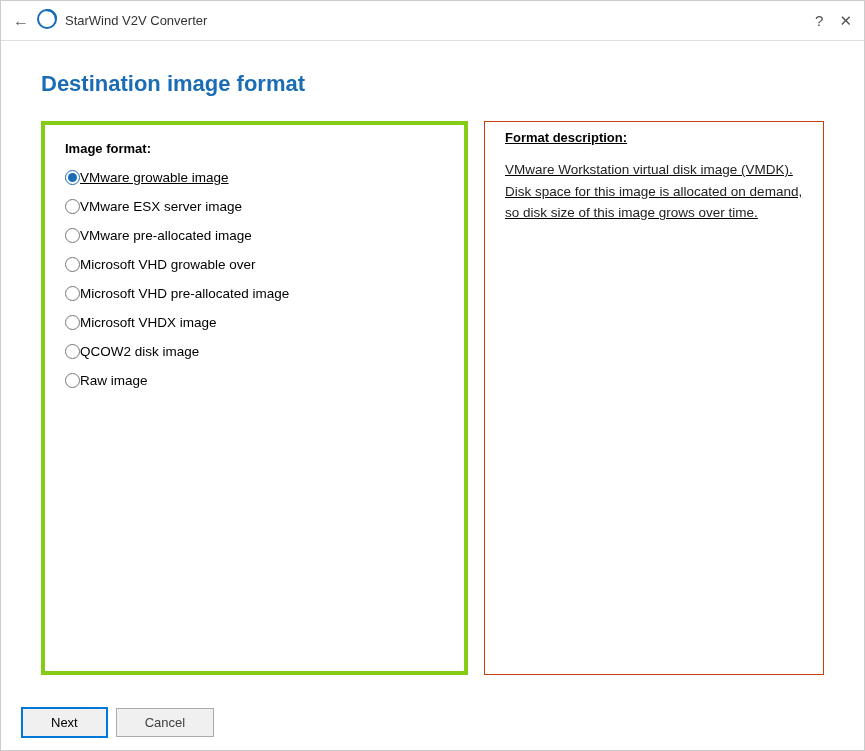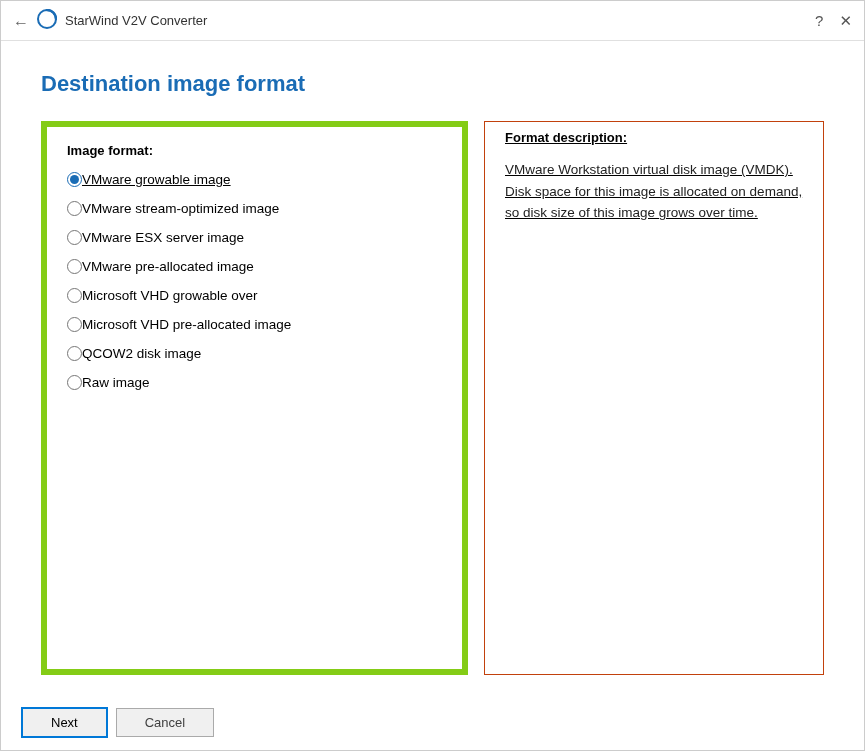--- a/index.html
+++ b/index.html
@@ -87,21 +87,21 @@
       margin-bottom: 24px;
     }
 
     .panels-row {
       display: flex;
       gap: 16px;
       flex: 1;
     }
 
     .panel {
-      border: 6px solid #84cc16;
+      border: 4px solid #84cc16;
       padding: 16px 20px;
       flex: 1;
     }
 
     .panel-title {
       font-size: 13px;
       font-weight: 600;
       margin-bottom: 14px;
       color: #000;
     }
@@ -214,24 +214,20 @@
 
       <div class="panel">
         <div class="panel-title">Image format:</div>
         <div class="radio-group">
 
           <label class="radio-item">
             <input type="radio" name="imageFormat" checked="" style="">
             <span class="radio-label selected">VMware growable image</span>
           </label>
 
-          <label class="radio-item">
-            <input type="radio" name="imageFormat" style="">
-            <span class="radio-label">VMware stream-optimized image</span>
-          </label>
 
           <label class="radio-item">
             <input type="radio" name="imageFormat" style="">
             <span class="radio-label">VMware ESX server image</span>
           </label>
 
           <label class="radio-item">
             <input type="radio" name="imageFormat" style="">
             <span class="radio-label">VMware pre-allocated image</span>
           </label>
@@ -239,20 +235,24 @@
           <label class="radio-item">
             <input type="radio" name="imageFormat" style="">
             <span class="radio-label">Microsoft VHD growable over</span>
           </label>
 
           <label class="radio-item">
             <input type="radio" name="imageFormat" style="">
             <span class="radio-label">Microsoft VHD pre-allocated image</span>
           </label>
 
+          <label class="radio-item">
+            <input type="radio" name="imageFormat" style="">
+            <span class="radio-label">Microsoft VHDX image</span>
+          </label>
 
           <label class="radio-item">
             <input type="radio" name="imageFormat" style="">
             <span class="radio-label">QCOW2 disk image</span>
           </label>
 
           <label class="radio-item">
             <input type="radio" name="imageFormat" style="">
             <span class="radio-label">Raw image</span>
           </label>

